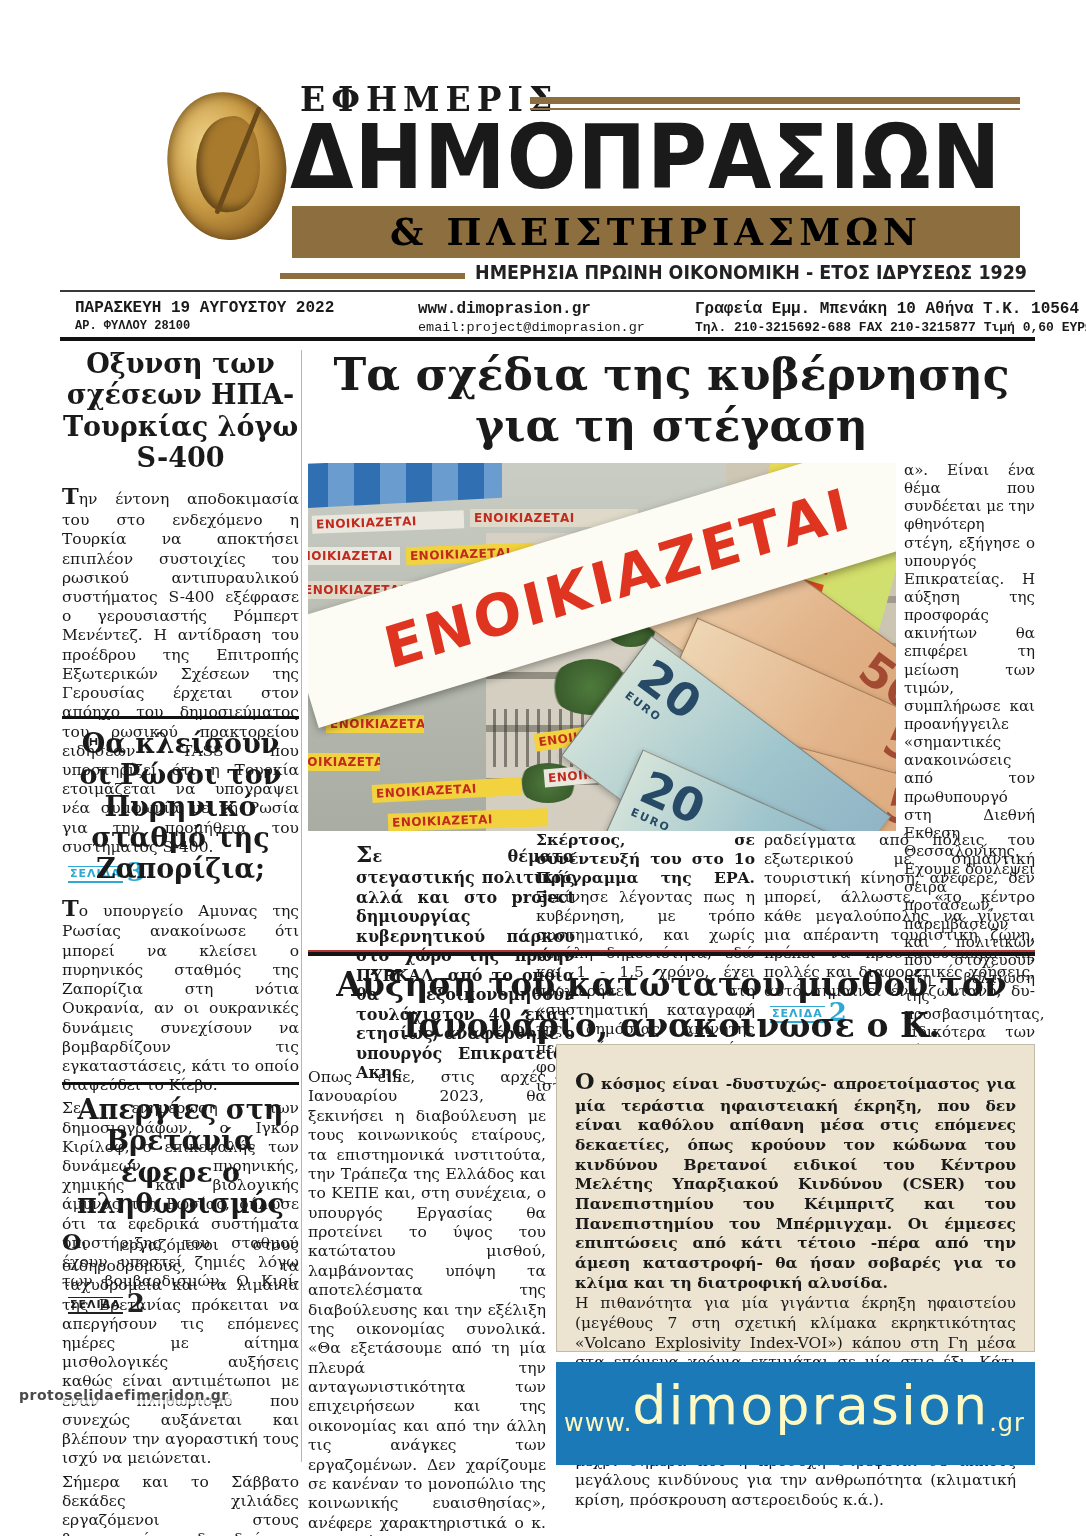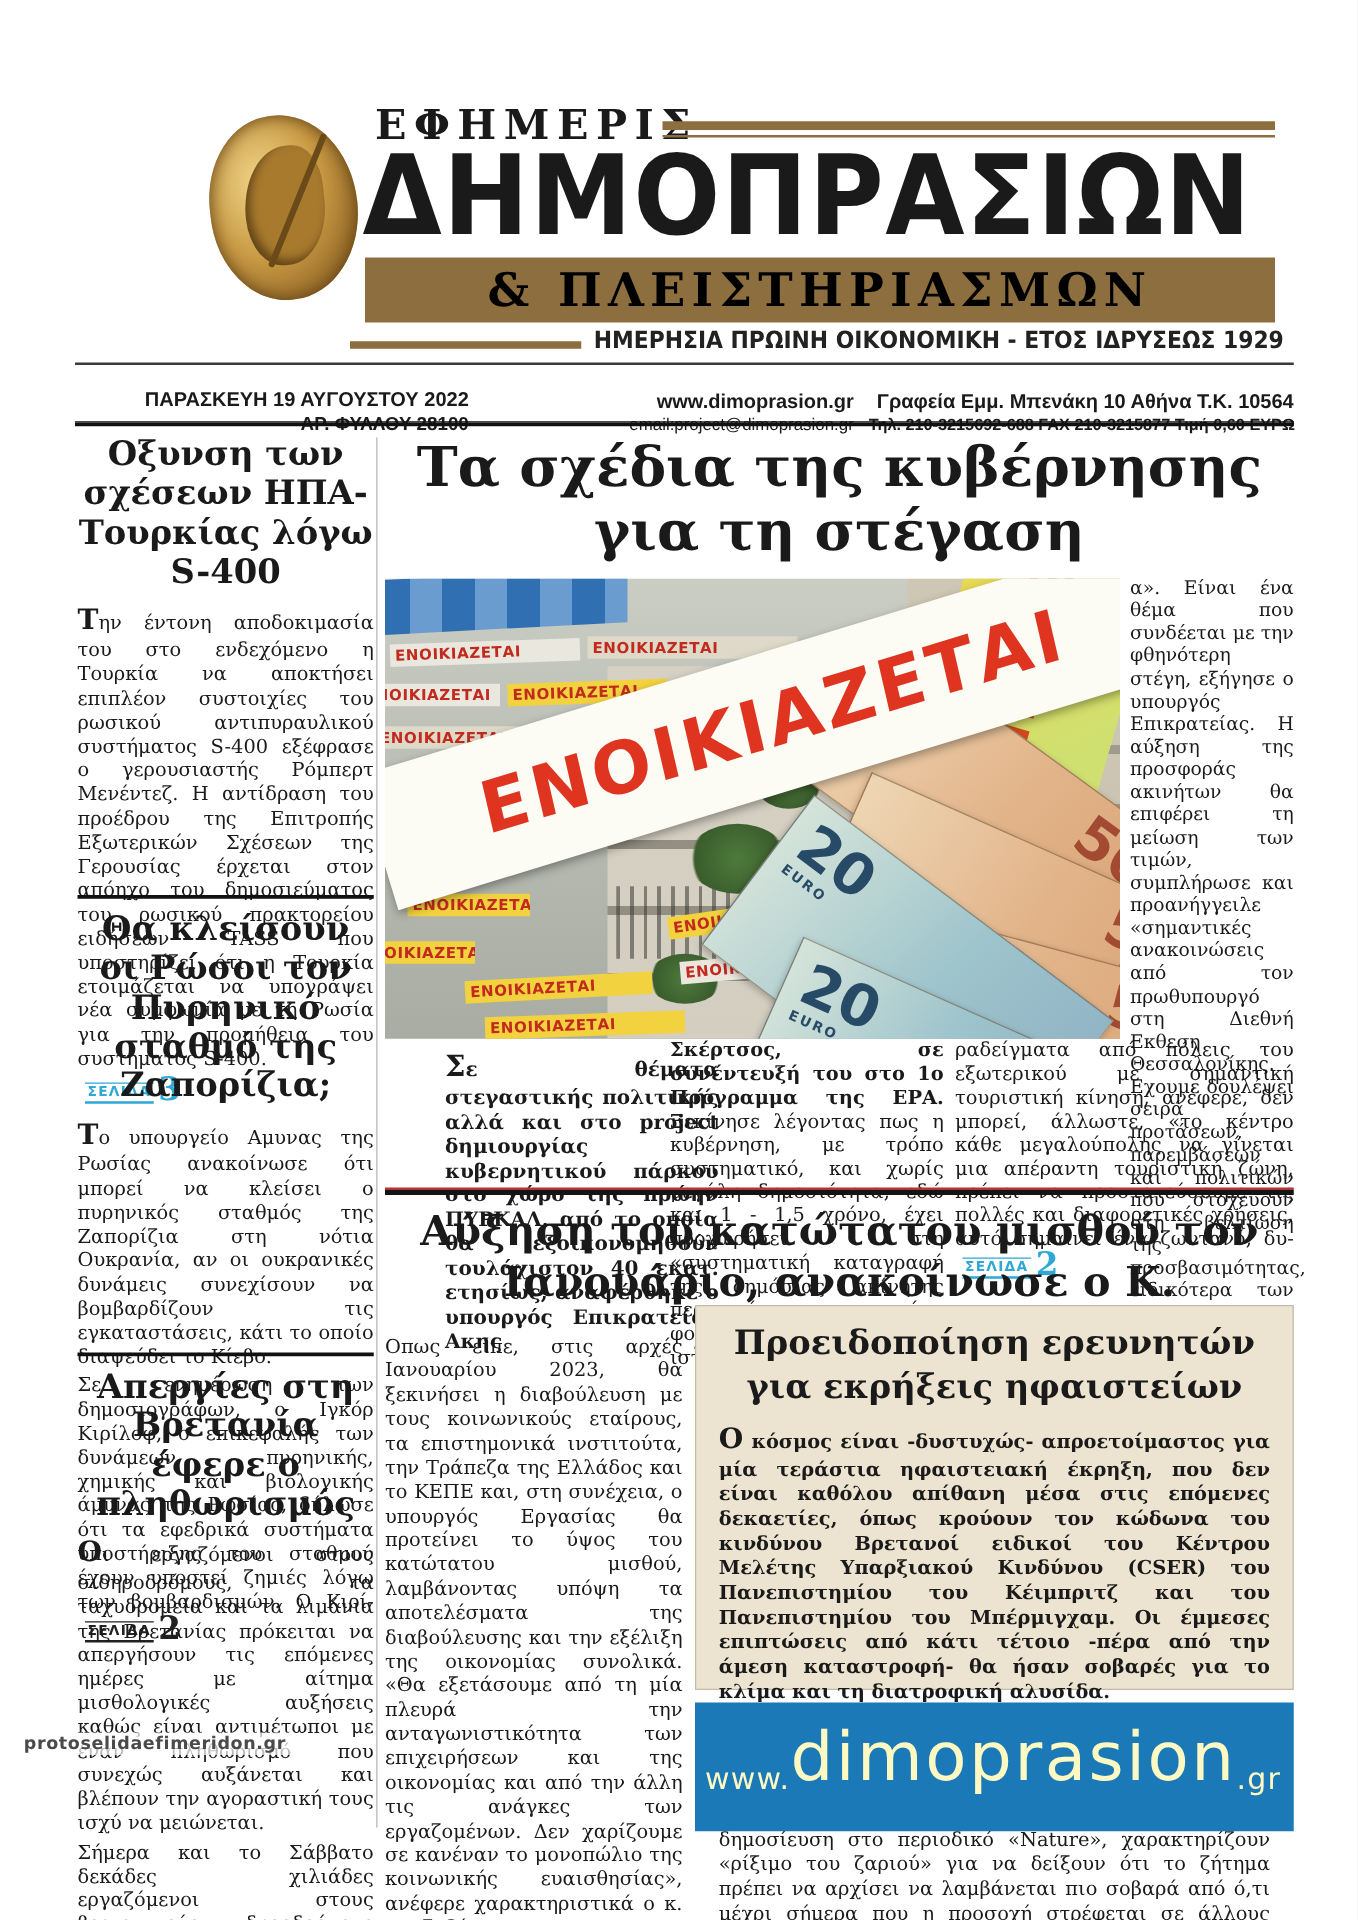--- a/index.html
+++ b/index.html
@@ -23,23 +23,23 @@
   .big-title{left:290px;top:106px;width:732px;font-family:"DejaVu Sans","Liberation Sans",sans-serif;
     font-size:82px;font-weight:800;letter-spacing:1px;transform:scale(1,1.08);transform-origin:left top;white-space:nowrap;}
   .band{left:292px;top:206px;width:728px;height:52px;background:var(--brown);display:flex;align-items:center;justify-content:center;}
   .band span{color:#000000;font-size:37px;font-weight:bold;letter-spacing:5px;}
   .tag-bar{left:280px;top:273px;width:185px;height:6px;background:var(--brown);}
   .tagline{left:475px;top:261px;width:548px;font-family:"DejaVu Sans","Liberation Sans",sans-serif;
     font-size:19px;font-weight:bold;color:#222;transform:scale(.92,1);transform-origin:left top;white-space:nowrap;}
   .rule-thin{left:60px;top:290px;width:975px;height:2px;background:#3a3a3a;}
 
   
-  .dl{font-family:Liberation Sans, sans-serif;text-align:right;line-height:1.22;margin-top:12px;}
+  .dl{font-family:Liberation Mono, monospace;text-align:left;line-height:1.22;}
   .dl .l1{font-size:16px;font-weight:bold;white-space:nowrap;}
-  .dl .l2{font-size:15px;font-weight:bold;white-space:nowrap;}
+  .dl .l2{font-size:12px;font-weight:bold;white-space:nowrap;}
   .dl-left{left:75px;top:299px;width:300px;}
   .dl-center{left:418px;top:300px;width:265px;}
   .dl-center .l2{font-weight:normal;font-size:13.5px;}
   .dl-right{left:695px;top:300px;width:340px;}
   .dl-right .l2{font-size:13px;}
   .rule-double{left:60px;top:337px;width:975px;height:3px;border-top:1px solid #111;border-bottom:3px solid #111;}
 
   
   .vrule{left:301px;top:350px;width:1px;height:1112px;background:#b5b5b5;}
   .leftcol{left:62px;width:237px;}
@@ -252,21 +252,20 @@
 
   <div class="abs rule-red"></div>
 
   <div class="abs h2">Αύξηση του κατώτατου μισθού τον Ιανουάριο, ανακοίνωσε ο Κ. Χατζηδάκης</div>
   <div class="abs wage">
     <p style="margin-top:6px;">Οπως είπε, στις αρχές Ιανουαρίου 2023, θα ξεκινήσει η διαβούλευση με τους κοινωνικούς εταίρους, τα επιστημονικά ινστιτούτα, την Τράπεζα της Ελλάδος και το ΚΕΠΕ και, στη συνέχεια, ο υπουργός Εργασίας θα προτείνει το ύψος του κατώτατου μισθού, λαμβάνοντας υπόψη τα αποτελέσματα της διαβούλευσης και την εξέλιξη της οικονομίας συνολικά. «Θα εξετάσουμε από τη μία πλευρά την ανταγωνιστικότητα των επιχειρήσεων και της οικονομίας και από την άλλη τις ανάγκες των εργαζομένων. Δεν χαρίζουμε σε κανέναν το μονοπώλιο της κοινωνικής ευαισθησίας», ανέφερε χαρακτηριστικά ο κ. Χατζηδάκης.</p>
 
   </div>
 
   <div class="abs box">
-    <div class="box-title">Προειδοποίηση ερευνητών για εκρήξεις ηφαιστείων</div>
     <p class="box-text boldlead firstcap">Ο κόσμος είναι -δυστυχώς- απροετοίμαστος για μία τεράστια ηφαιστειακή έκρηξη, που δεν είναι καθόλου απίθανη μέσα στις επόμενες δεκαετίες, όπως κρούουν τον κώδωνα του κινδύνου Βρετανοί ειδικοί του Κέντρου Μελέτης Υπαρξιακού Κινδύνου (CSER) του Πανεπιστημίου του Κέιμπριτζ και του Πανεπιστημίου του Μπέρμιγχαμ. Οι έμμεσες επιπτώσεις από κάτι τέτοιο -πέρα από την άμεση καταστροφή- θα ήσαν σοβαρές για το κλίμα και τη διατροφική αλυσίδα.</p>
     <p class="box-text" style="margin-top:2px;">Η πιθανότητα για μία γιγάντια έκρηξη ηφαιστείου (μεγέθους 7 στη σχετική κλίμακα εκρηκτικότητας «Volcano Explosivity Index-VOI») κάπου στη Γη μέσα στα επόμενα χρόνια εκτιμάται σε μία στις έξι. Κάτι που οι επιστήμονες, οι οποίοι έκαναν τη σχετική δημοσίευση στο περιοδικό «Nature», χαρακτηρίζουν «ρίξιμο του ζαριού» για να δείξουν ότι το ζήτημα πρέπει να αρχίσει να λαμβάνεται πιο σοβαρά από ό,τι μέχρι σήμερα που η προσοχή στρέφεται σε άλλους μεγάλους κινδύνους για την ανθρωπότητα (κλιματική κρίση, πρόσκρουση αστεροειδούς κ.ά.).</p>
 
   </div>
 
   <div class="abs banner">
     <div class="t">
       <span class="sm">www.</span>
         <span class="lg">dimoprasion</span>
         <span class="sm">.gr</span>

